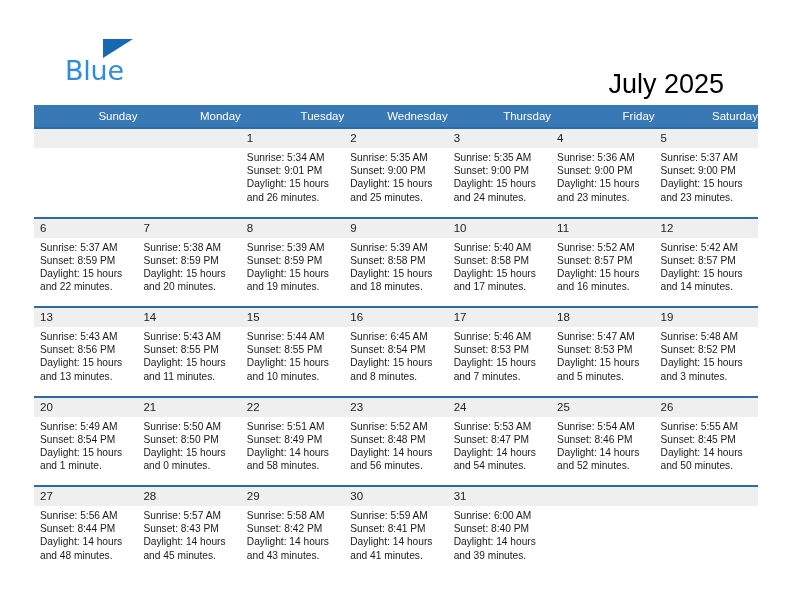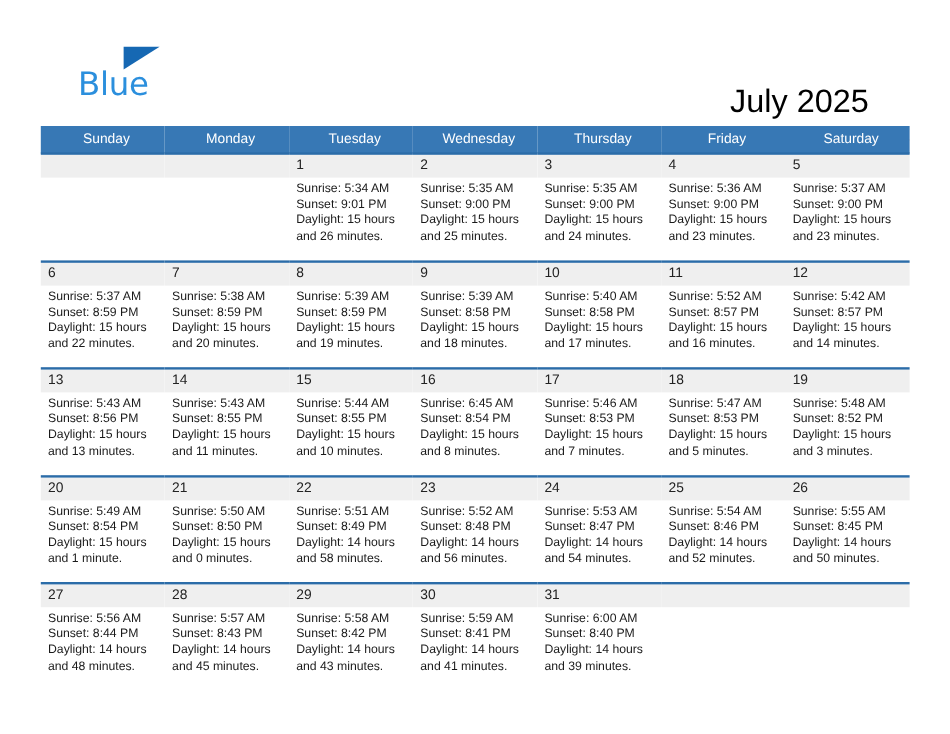--- a/index.html
+++ b/index.html
@@ -105,21 +105,21 @@
     table-layout: fixed;
   }
 
   .calendar col { width: 103.43px; }
 
   thead th {
     background: #3778b5;
     color: #ffffff;
     font-size: 11.5px;
     font-weight: 400;
-    text-align: center;
+    text-align: right;
     padding: 5px 0 5px 6px;
     height: 21px;
     line-height: 12px;
     vertical-align: middle;
     white-space: nowrap;
   }
 
   tbody tr { height: 89.5px; }
 
   tbody td {

